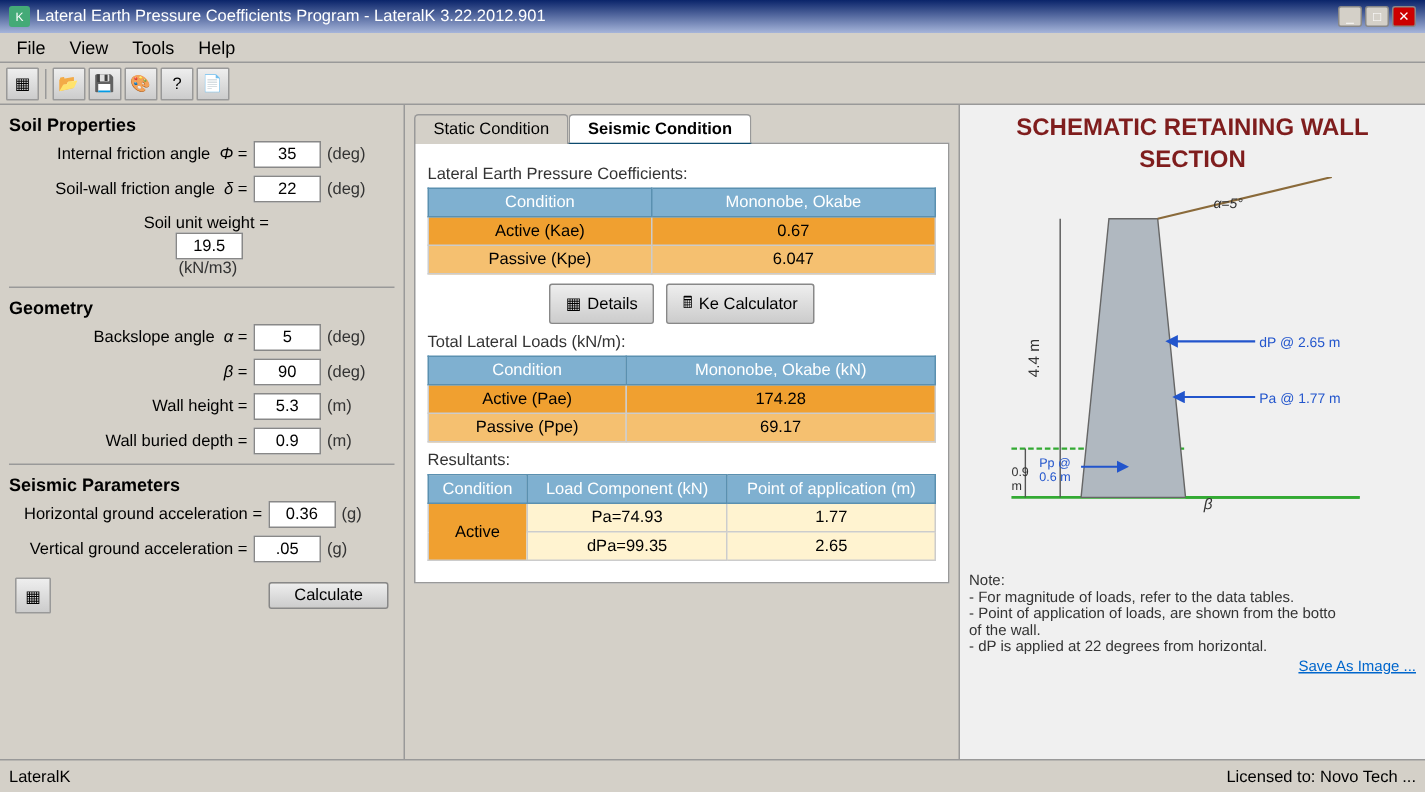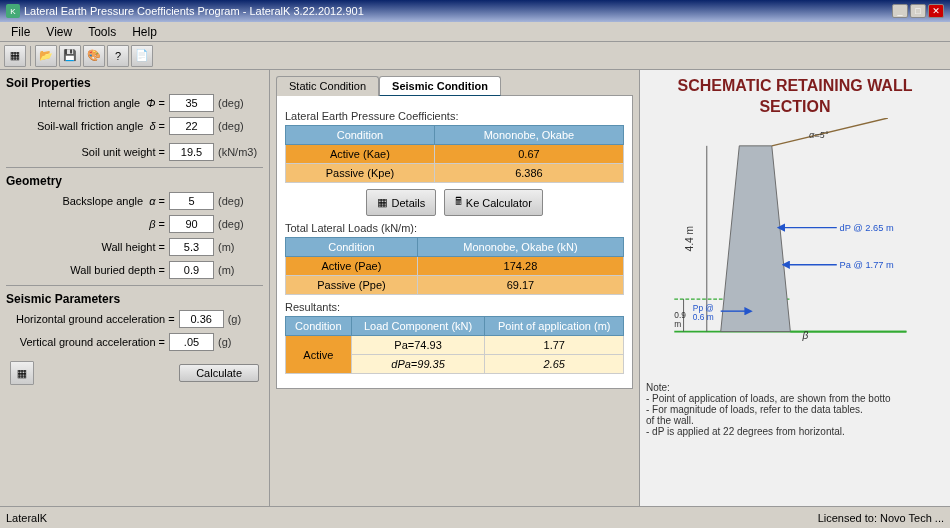--- a/index.html
+++ b/index.html
@@ -250,21 +250,21 @@
       <input class="field-input" value="35" style="">
       <span class="field-unit">(deg)</span>
     </div>
 
     <div class="field-row">
       <span class="field-label">Soil-wall friction angle &nbsp;<span class="greek">δ</span> =</span>
       <input class="field-input" value="22" style="">
       <span class="field-unit">(deg)</span>
     </div>
 
-    <div class="field-row" style="margin-top:8px;">
+    <div class="field-row" style="margin-top:8px;flex-direction:column;">
       <span class="field-label">Soil unit weight =</span>
       <input class="field-input" value="19.5" style="">
       <span class="field-unit">(kN/m3)</span>
     </div>
 
     <div class="section-divider"></div>
 
     <div class="section-title">Geometry</div>
 
     <div class="field-row">
@@ -329,21 +329,21 @@
             <th>Mononobe, Okabe</th>
           </tr>
         </thead>
         <tbody>
           <tr class="orange">
             <td>Active (Kae)</td>
             <td>0.67</td>
           </tr>
           <tr style="background:#f5c070;">
             <td>Passive (Kpe)</td>
-            <td>6.386</td>
+            <td>6.047</td>
           </tr>
         </tbody>
       </table>
 
       <div class="btn-row">
         <button class="action-btn">
           <span>▦</span>
           <span>Details</span>
         </button>
         <button class="action-btn">
@@ -380,21 +380,21 @@
             <th>Load Component (kN)</th>
             <th>Point of application (m)</th>
           </tr>
         </thead>
         <tbody>
           <tr style="background:#fff3d0;">
             <td rowspan="2" style="vertical-align:middle; background:#f0a030;">Active</td>
             <td>Pa=74.93</td>
             <td>1.77</td>
           </tr>
-          <tr style="background:#fff3d0;font-style:italic;">
+          <tr style="background:#fff3d0;">
             <td>dPa=99.35</td>
             <td>2.65</td>
           </tr>
         </tbody>
       </table>
 
     </div>
   </div>
 
   <div class="right-panel">
@@ -438,24 +438,27 @@
 
       <defs>
         <marker id="blue-arrow" markerWidth="6" markerHeight="6" refX="3" refY="3" orient="auto">
           <path d="M0,0 L6,3 L0,6 Z" fill="#2255cc"></path>
         </marker>
       </defs>
     </svg>
 
     <div class="notes-section">
       <div>Note:</div>
+      <div>- For magnitude of loads, refer to the data tables.</div>
       <div>- Point of application of loads, are shown from the botto</div>
-      <div>- For magnitude of loads, refer to the data tables.</div>
       <div>  of the wall.</div>
       <div>- dP is applied at 22 degrees from horizontal.</div>
+      <div style="text-align:right; margin-top:2px;">
+        <span class="save-link">Save As Image ...</span>
+      </div>
     </div>
   </div>
 
 </div>
 
 <div class="status-bar">
   <span>LateralK</span>
   <span>Licensed to: Novo Tech ...</span>
 </div>
 

